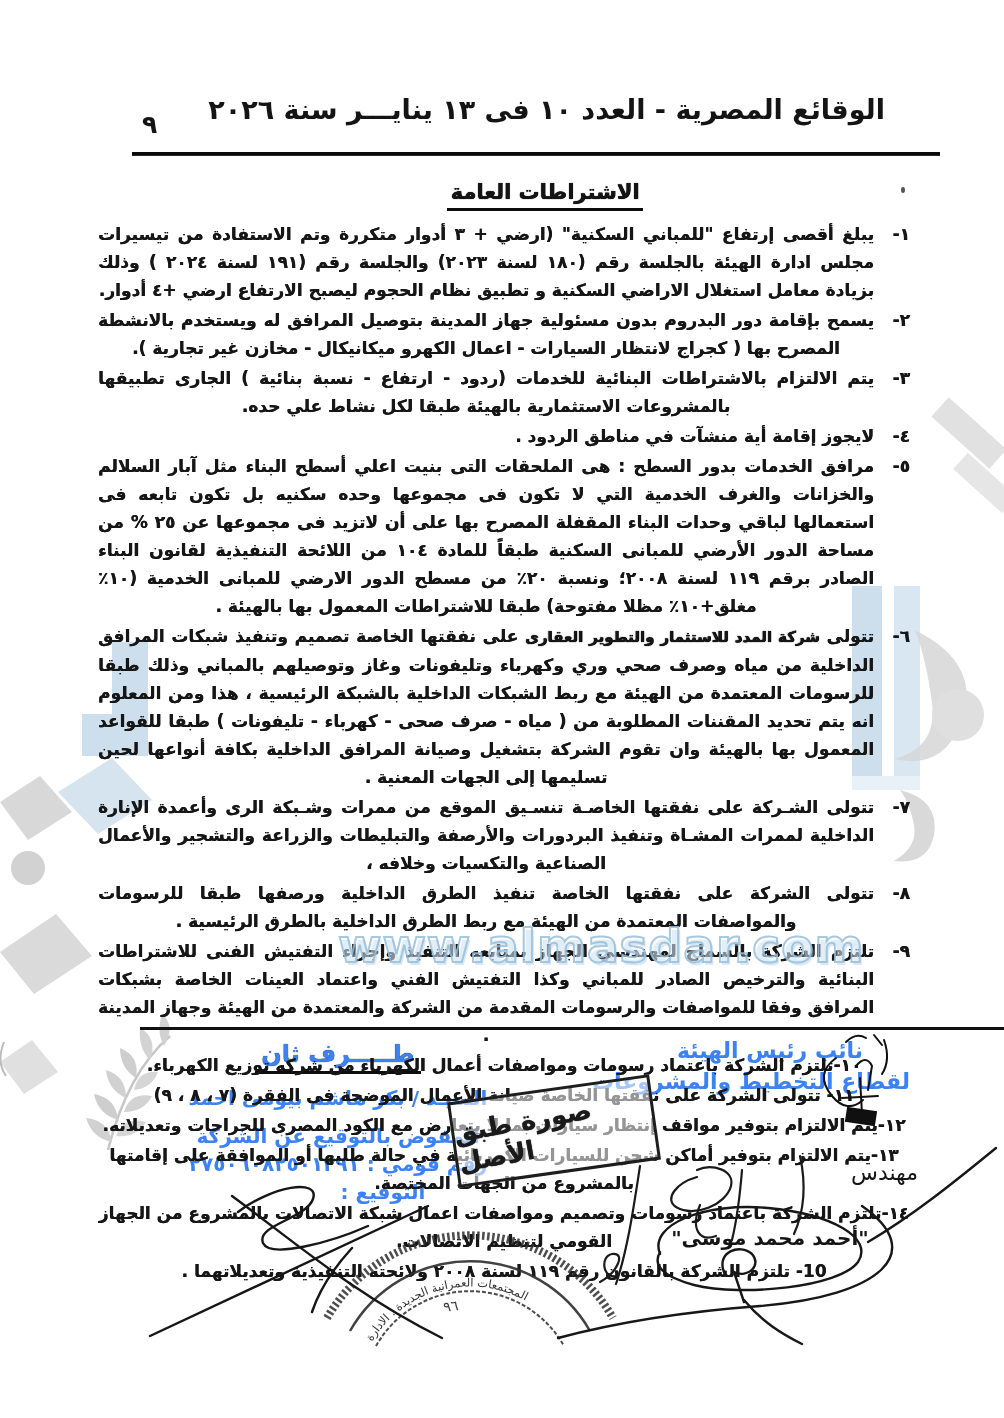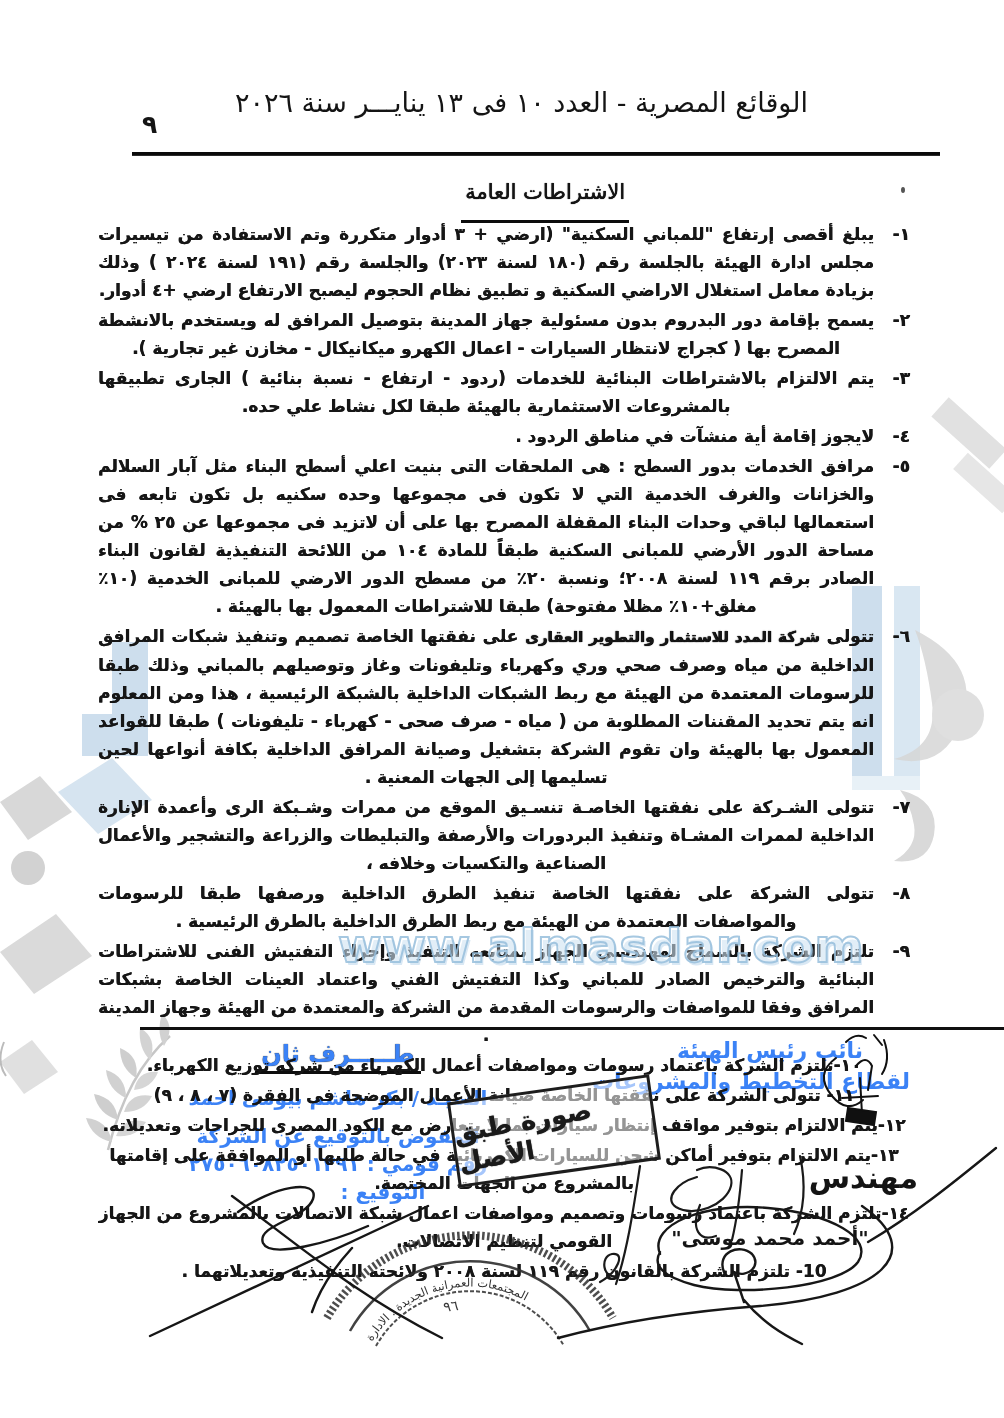--- a/index.html
+++ b/index.html
@@ -1,29 +1,29 @@
 <!DOCTYPE html>
 <html lang="ar"><head>
 <meta charset="utf-8">
 <style>
   html,body{margin:0;padding:0;background:#ffffff;}
   .page{position:relative;width:1004px;height:1418px;background:#ffffff;overflow:hidden;
         font-family:"DejaVu Sans",sans-serif;color:#141414;}
   .layer{position:absolute;left:0;top:0;width:1004px;height:1418px;pointer-events:none;}
   
-  .gazette-title{position:absolute;left:235px;top:87px;width:650px;text-align:left;
-        font-size:27px;font-weight:normal;direction:rtl;white-space:nowrap;}
+  .gazette-title{position:absolute;left:235px;top:94px;width:650px;text-align:left;
+        font-size:27px;font-weight:bold;direction:rtl;white-space:nowrap;}
   .page-number{position:absolute;left:142px;top:110px;font-size:25px;font-weight:bold;}
   .header-rule{position:absolute;left:132px;top:152px;width:808px;height:3px;background:#0a0a0a;
         border-bottom:1px solid #2b2b2b;}
   .stray-mark{position:absolute;left:901px;top:187px;width:4px;height:6px;background:#555;border-radius:50%;}
   
   .section-title-wrap{position:absolute;left:380px;top:180px;width:330px;text-align:center;direction:rtl;}
-  .section-title{display:inline-block;font-size:21px;font-weight:normal;letter-spacing:0px;
-        border-bottom:3px solid #0c0c0c;padding:0 4px 16px 4px;
+  .section-title{display:inline-block;font-size:21px;font-weight:bold;letter-spacing:0px;
+        border-bottom:3px solid #0c0c0c;padding:0 4px 4px 4px;
         text-shadow:0 0 1px #111, .4px 0 0 #111;}
   
   .conds{position:absolute;left:98px;top:220px;width:812px;direction:rtl;
         font-size:17px;font-weight:bold;line-height:28px;color:#161616;z-index:2;
         text-shadow:.3px 0 0 #161616;}
   .cond{display:flex;margin-bottom:2px;}
   .cond .num{min-width:36px;white-space:nowrap;}
   .cond .txt{flex:1;text-align:justify;}
   .cond.last-right .txt{text-align-last:right;}
   .cond.last-center .txt{text-align-last:center;}
@@ -34,21 +34,21 @@
   .party{position:absolute;direction:rtl;text-align:center;font-weight:bold;color:#3b82f6;}
   .party .head{display:inline-block;font-size:24px;border-bottom:3px solid #0d0d0d;
         padding:0 6px 3px 6px;margin-bottom:8px;text-shadow:0 0 1px #000;}
   .party-first{left:630px;top:1036px;width:280px;}
   .party-first .l1{font-size:22px;margin-top:2px;}
   .party-first .l2{font-size:22px;margin-top:6px;white-space:nowrap;}
   .party-second{left:168px;top:1040px;width:340px;}
   .party-second .l{font-size:20px;margin-top:4px;}
   .party-second .l3{letter-spacing:1px;}
   .sign-label{text-align:center;padding-left:90px;}
-  .engineer-title{position:absolute;left:838px;top:1160px;width:80px;font-size:30px;font-weight:bold;
+  .engineer-title{position:absolute;left:838px;top:1160px;width:80px;font-size:22px;font-weight:normal;
         direction:rtl;text-align:right;}
   .engineer-name{position:absolute;left:650px;top:1226px;width:240px;font-size:20px;font-weight:bold;
         direction:rtl;text-align:center;white-space:nowrap;}
   
   .copy-stamp{position:absolute;left:452px;top:1088px;width:198px;height:80px;
         border:3px solid #1d1d1d;transform:rotate(-8deg);display:flex;align-items:center;
         justify-content:center;background:rgba(255,255,255,.55);z-index:4;}
   .copy-stamp span{font-size:26px;font-weight:bold;color:#1a1a1a;transform:rotate(-2deg);
         text-shadow:0 0 1px #1a1a1a;}
   

